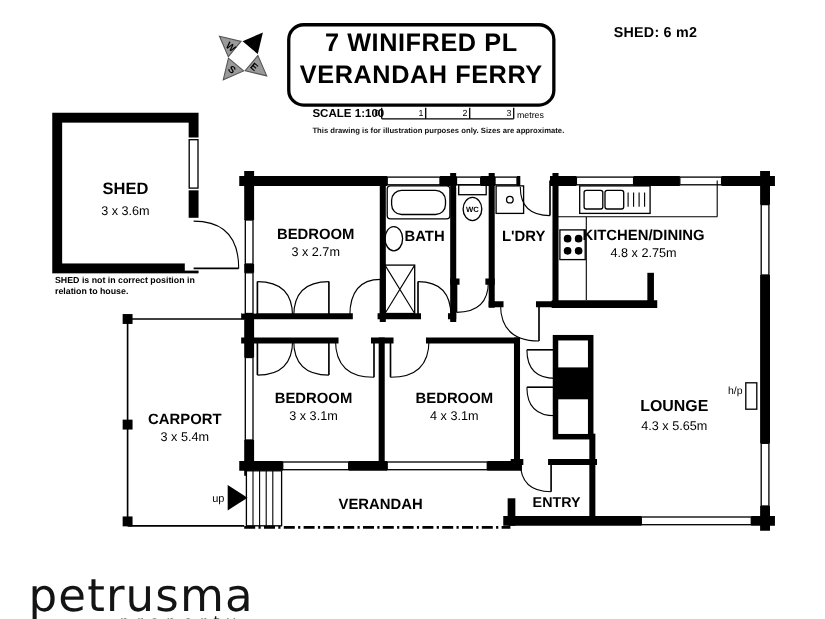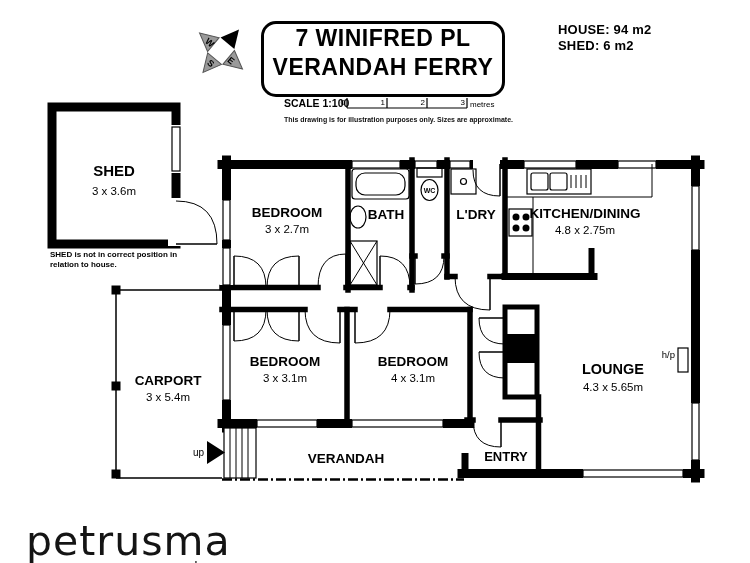--- a/index.html
+++ b/index.html
@@ -63,21 +63,20 @@
     <path d="M9,6 V16 M49,6 V16 M89,6 V16 M129,6 V16" class="thin"></path>
     <text x="7" y="13" style="font-size:8px;text-anchor:end">0</text>
     <text x="47" y="13" style="font-size:8px;text-anchor:end">1</text>
     <text x="87" y="13" style="font-size:8px;text-anchor:end">2</text>
     <text x="127" y="13" style="font-size:8px;text-anchor:end">3</text>
     <text x="132" y="15" style="font-size:8px">metres</text>
   </svg>
   <div class="abs" id="disclaimer">This drawing is for illustration purposes only. Sizes are approximate.</div>
 
   <div class="abs" id="stats">
-    <div>HOUSE: 94 m2</div>
     <div>SHED: 6 m2</div>
     <div class="gap"></div>
   </div>
 
   <svg class="abs" style="left:0;top:0" width="750" height="563" viewBox="0 0 750 563">
 
     <g>
       <rect x="52" y="107" width="124" height="137" fill="#fff" stroke="#000" stroke-width="9"></rect>
       <rect x="168" y="125" width="14" height="48" class="wo"></rect>
       <rect x="172" y="127" width="8" height="44" class="win"></rect>

